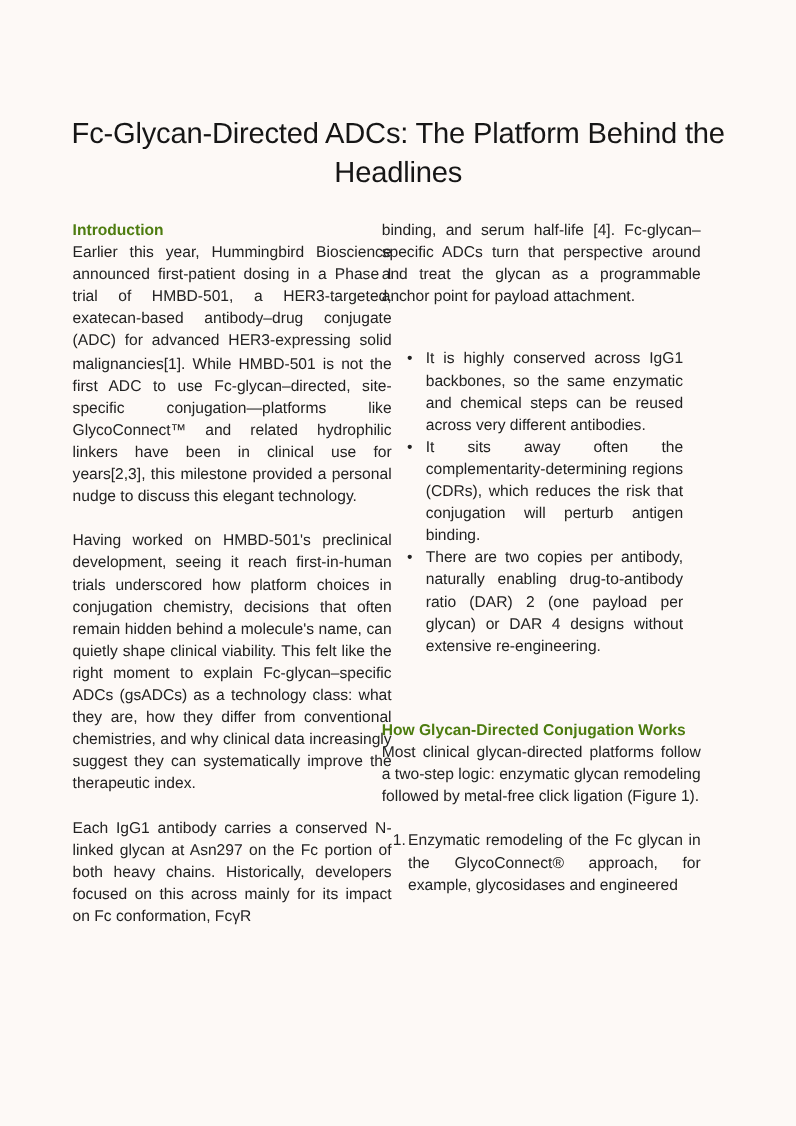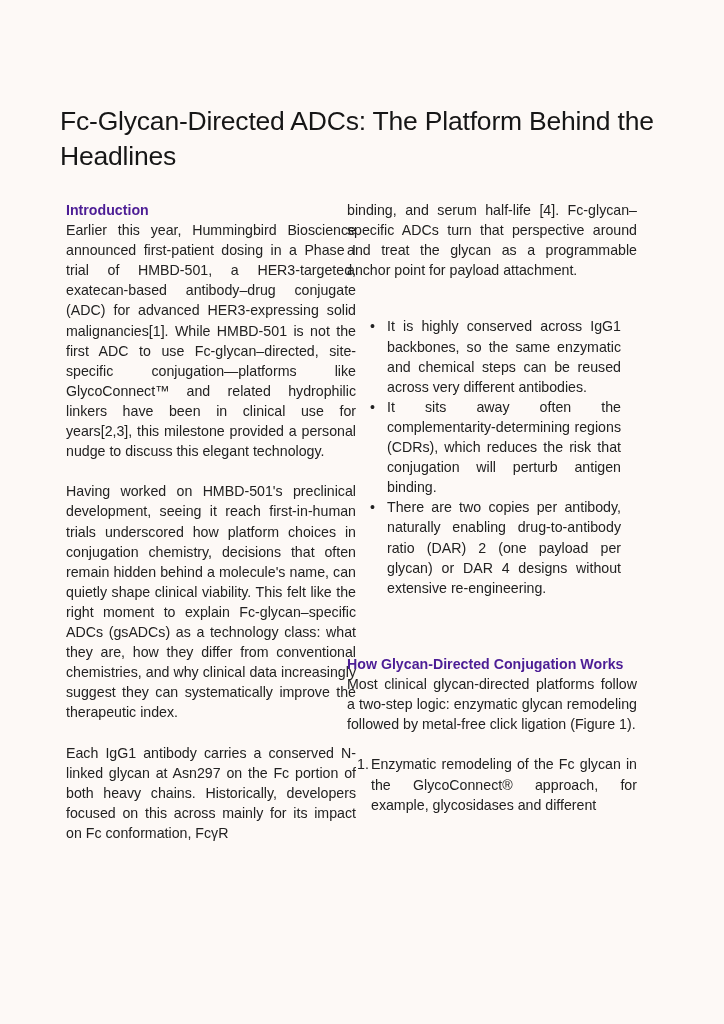--- a/index.html
+++ b/index.html
@@ -13,20 +13,21 @@
       position: relative;
       overflow: hidden;
       color: #1c1c1c;
       font-family: "Liberation Sans", "DejaVu Sans", sans-serif;
     }
     .title {
       position: absolute;
       top: 104px;
       left: 60px;
       width: 604px;
+      text-align: center;
       font-size: 26.5px;
       line-height: 35px;
       font-weight: normal;
       letter-spacing: -0.2px;
       margin: 0;
       color: #161616;
     }
     .col {
       position: absolute;
       top: 200px;
@@ -37,21 +38,21 @@
       color: #222;
     }
     .col-left { left: 66px; }
     .col-right { left: 347px; }
     .col p { margin: 0; }
     .col h2 {
       margin: 0;
       font-size: 14.2px;
       line-height: 20.1px;
       font-weight: bold;
-      color: #4c1d95;
+      color: #4d7c0f;
       text-align: justify;
     }
     .gap { height: 20.1px; }
     ul.bullets {
       margin: 16px;
       padding: 0 0 0 24px;
       list-style: none;
     }
     ul.bullets li {
       position: relative;
@@ -101,16 +102,16 @@
     <li>There are two copies per antibody, naturally enabling drug-to-antibody ratio (DAR) 2 (one payload per glycan) or DAR 4 designs without extensive re-engineering.</li>
   </ul>
   <div class="gap"></div>
   <div class="gap"></div>
   <h2>How Glycan-Directed Conjugation Works</h2>
   <p>Most clinical glycan-directed platforms follow a two-step logic: enzymatic glycan remodeling followed by metal-free click ligation (Figure 1).</p>
   <div class="gap"></div>
   <ol class="steps">
     <li>
       <span class="num">1.</span>
-      <span>Enzymatic remodeling of the Fc glycan in the GlycoConnect® approach, for example, glycosidases and different</span>
+      <span>Enzymatic remodeling of the Fc glycan in the GlycoConnect® approach, for example, glycosidases and engineered</span>
     </li>
   </ol>
 </div>
 
 </body></html>

